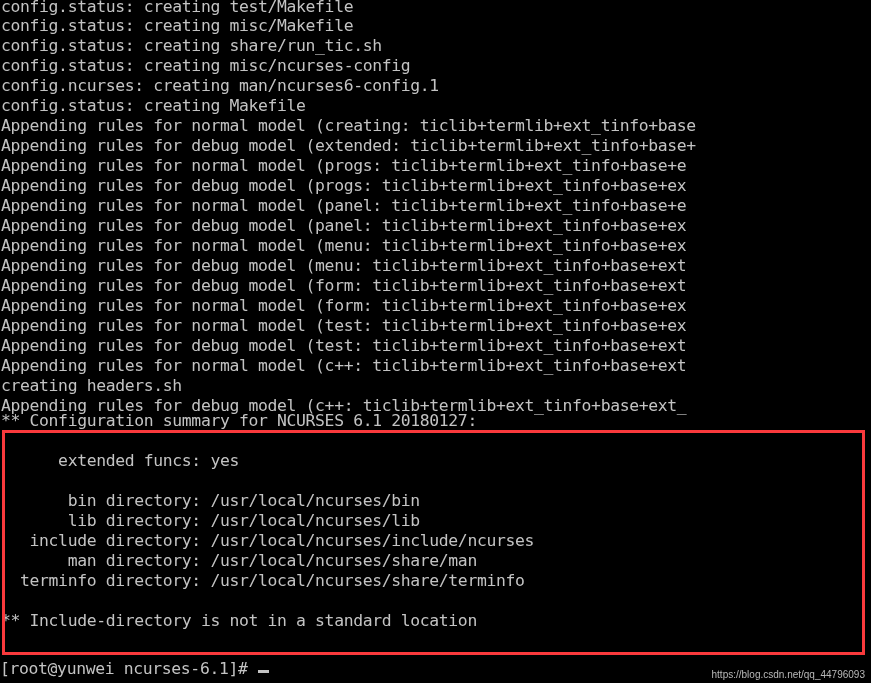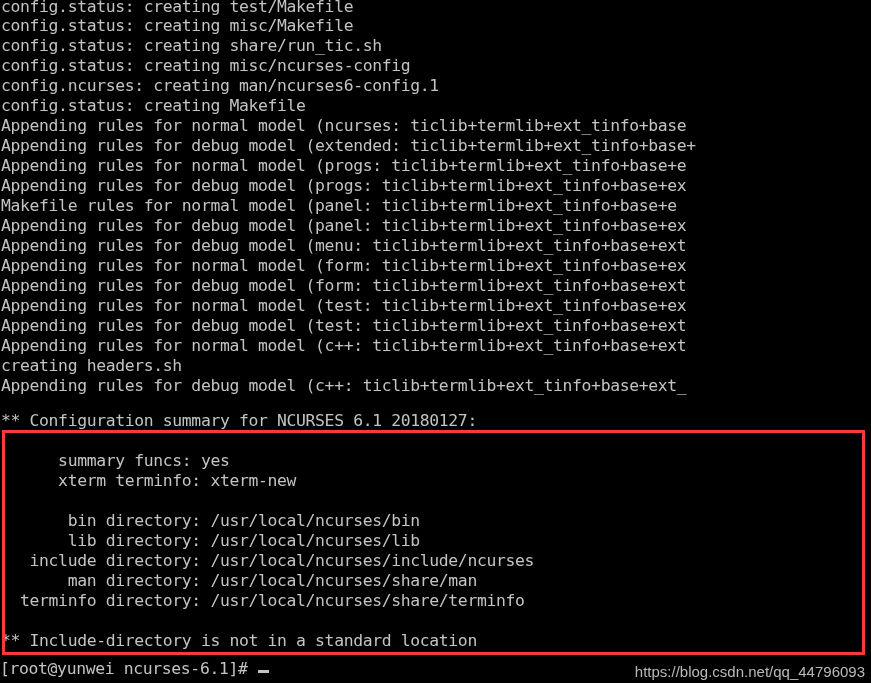--- a/index.html
+++ b/index.html
@@ -79,60 +79,60 @@
     vertical-align: baseline;
     margin-left: 1px;
     position: relative;
     top: -1px;
   }
   #watermark {
     position: absolute;
     right: 6px;
     bottom: 3px;
     font-family: "Liberation Sans", sans-serif;
-    font-size: 15px;
+    font-size: 10px;
     color: #b9b9b9;
     letter-spacing: 0px;
     white-space: nowrap;
   }
 </style>
 </head>
 <body>
 
 <div id="terminal">
 
   <div id="scrollback">
     <div class="term-line first-partial">config.status: creating test/Makefile</div>
     <div class="term-line">config.status: creating misc/Makefile</div>
     <div class="term-line">config.status: creating share/run_tic.sh</div>
     <div class="term-line">config.status: creating misc/ncurses-config</div>
     <div class="term-line">config.ncurses: creating man/ncurses6-config.1</div>
     <div class="term-line">config.status: creating Makefile</div>
-    <div class="term-line">Appending rules for normal model (ncurses: ticlib+termlib+ext_tinfo+base</div>
+    <div class="term-line">Appending rules for normal model (creating: ticlib+termlib+ext_tinfo+base</div>
     <div class="term-line">Appending rules for debug model (extended: ticlib+termlib+ext_tinfo+base+</div>
     <div class="term-line">Appending rules for normal model (progs: ticlib+termlib+ext_tinfo+base+e</div>
     <div class="term-line">Appending rules for debug model (progs: ticlib+termlib+ext_tinfo+base+ex</div>
-    <div class="term-line">Makefile rules for normal model (panel: ticlib+termlib+ext_tinfo+base+e</div>
+    <div class="term-line">Appending rules for normal model (panel: ticlib+termlib+ext_tinfo+base+e</div>
     <div class="term-line">Appending rules for debug model (panel: ticlib+termlib+ext_tinfo+base+ex</div>
+    <div class="term-line">Appending rules for normal model (menu: ticlib+termlib+ext_tinfo+base+ex</div>
     <div class="term-line">Appending rules for debug model (menu: ticlib+termlib+ext_tinfo+base+ext</div>
+    <div class="term-line">Appending rules for debug model (form: ticlib+termlib+ext_tinfo+base+ext</div>
     <div class="term-line">Appending rules for normal model (form: ticlib+termlib+ext_tinfo+base+ex</div>
-    <div class="term-line">Appending rules for debug model (form: ticlib+termlib+ext_tinfo+base+ext</div>
     <div class="term-line">Appending rules for normal model (test: ticlib+termlib+ext_tinfo+base+ex</div>
     <div class="term-line">Appending rules for debug model (test: ticlib+termlib+ext_tinfo+base+ext</div>
     <div class="term-line">Appending rules for normal model (c++: ticlib+termlib+ext_tinfo+base+ext</div>
     <div class="term-line">creating headers.sh</div>
     <div class="term-line">Appending rules for debug model (c++: ticlib+termlib+ext_tinfo+base+ext_</div>
     <div class="term-line"></div>
   </div>
 
   <div id="summary-block">
     <div class="term-line">** Configuration summary for NCURSES 6.1 20180127:</div>
     <div class="term-line"></div>
-    <div class="term-line">      summary funcs: yes</div>
-    <div class="term-line">      xterm terminfo: xterm-new</div>
+    <div class="term-line">      extended funcs: yes</div>
     <div class="term-line"></div>
     <div class="term-line">       bin directory: /usr/local/ncurses/bin</div>
     <div class="term-line">       lib directory: /usr/local/ncurses/lib</div>
     <div class="term-line">   include directory: /usr/local/ncurses/include/ncurses</div>
     <div class="term-line">       man directory: /usr/local/ncurses/share/man</div>
     <div class="term-line">  terminfo directory: /usr/local/ncurses/share/terminfo</div>
     <div class="term-line"></div>
     <div class="term-line">** Include-directory is not in a standard location</div>
   </div>
 

